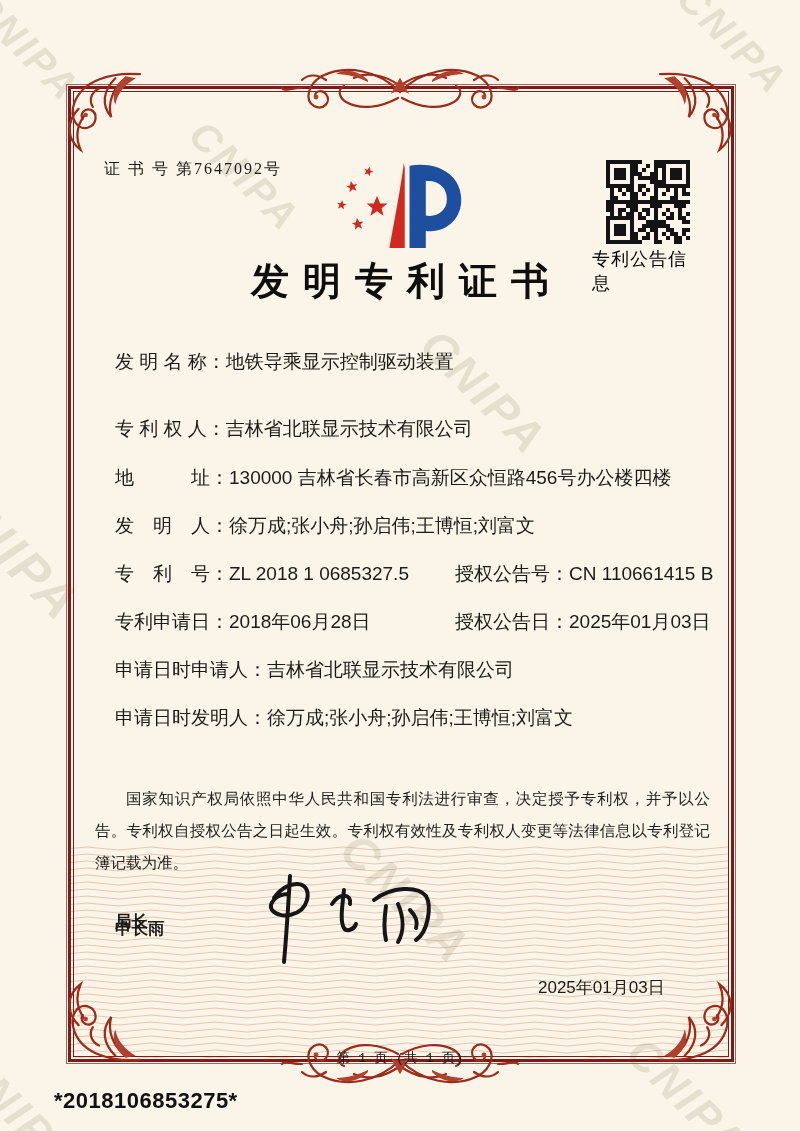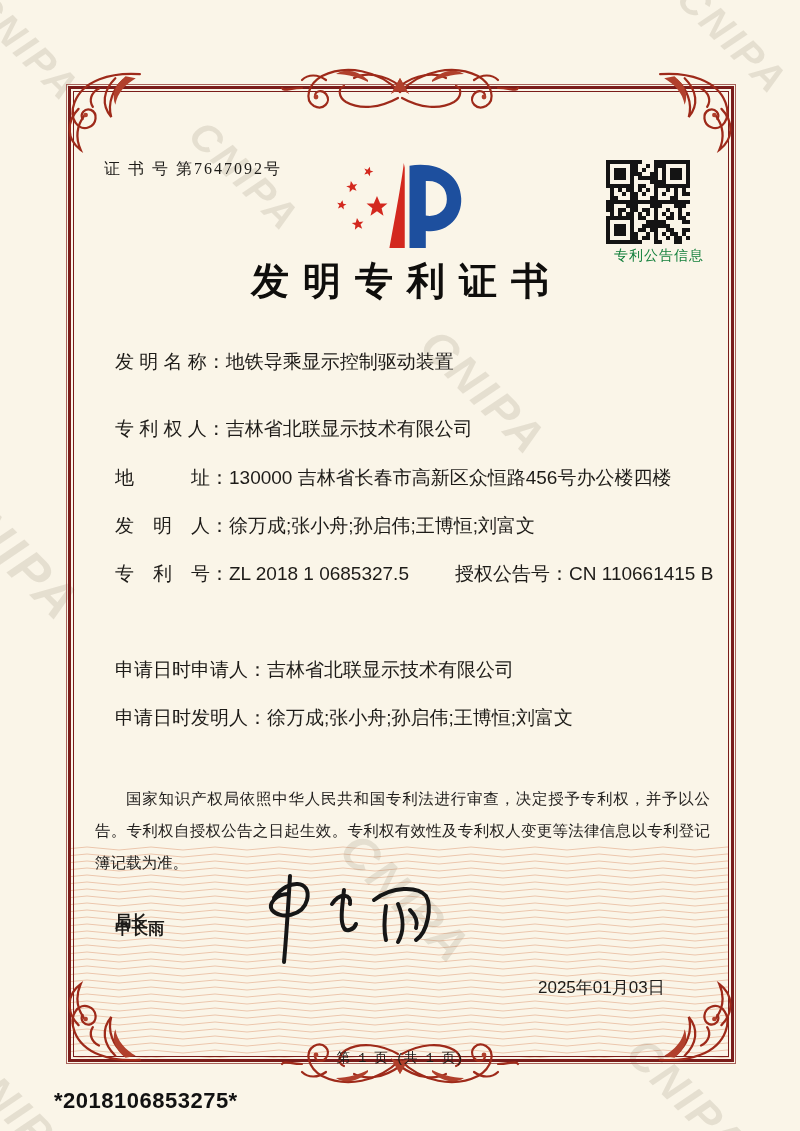--- a/index.html
+++ b/index.html
@@ -16,22 +16,22 @@
          border:1px solid #a8625a;z-index:2;}
   .frame-mid{position:absolute;inset:1px;border:3px solid #7a1c1a;}
   .frame-in{position:absolute;inset:2px;border:1px solid #7a1c1a;}
   .orn{position:absolute;z-index:3;}
   
   .content{position:absolute;inset:0;z-index:4;margin-top:20px;}
   .cert-no{position:absolute;left:104px;top:139px;font-family:"Liberation Serif",serif;
            font-size:16px;letter-spacing:2px;}
   .logo{position:absolute;left:332px;top:137px;}
   .qr{position:absolute;left:606px;top:140px;}
-  .qr-cap{position:absolute;left:592px;top:227px;width:112px;text-align:right;
-          font-family:"Liberation Serif",serif;font-size:14px;color:#15803d;letter-spacing:1px;}
+  .qr-cap{position:absolute;left:592px;top:227px;width:112px;text-align:left;
+          font-family:"Liberation Serif",serif;font-size:18px;color:#000000;letter-spacing:1px;}
   .title{position:absolute;left:0;top:236px;width:100%;text-align:center;font-size:38px;
          font-weight:700;letter-spacing:14px;text-indent:14px;color:#0f0e0c;}
   .row{position:absolute;left:115px;font-size:19px;font-weight:400;white-space:nowrap;width:620px;}
   .row .pair2{position:absolute;left:340px;top:0;}
   .statement{position:absolute;left:95px;top:763px;width:615px;font-family:Liberation Sans, sans-serif;
              font-size:15.5px;line-height:2.05;text-align:justify;text-indent:2em;color:#242220;}
   .sig-title{position:absolute;left:115px;top:891px;font-size:16.5px;font-weight:600;text-align:right;}
   .sig-name{position:absolute;left:115px;top:898px;font-size:16.5px;font-weight:600;}
   .sig-hand{position:absolute;left:228px;top:850px;}
   .issue-date{position:absolute;left:538px;top:956px;font-size:17px;font-weight:500;}
@@ -326,20 +326,24 @@
     <div class="row" style="top:445px">
       <span>地　　　址：</span><span>130000 吉林省长春市高新区众恒路456号办公楼四楼</span>
     </div>
     <div class="row" style="top:493px">
       <span>发　明　人：</span><span>徐万成;张小舟;孙启伟;王博恒;刘富文</span>
     </div>
     <div class="row" style="top:541px">
       <span>专　利　号：</span><span>ZL 2018 1 0685327.5</span>
       <span class="pair2"><span>授权公告号：</span><span>CN 110661415 B</span></span>
     </div>
+    <div class="row" style="top:589px">
+      <span>专利申请日：</span><span>2018年06月28日</span>
+      <span class="pair2"><span>授权公告日：</span><span>2025年01月03日</span></span>
+    </div>
     <div class="row" style="top:637px">
       <span>申请日时申请人：</span><span>吉林省北联显示技术有限公司</span>
     </div>
     <div class="row" style="top:685px">
       <span>申请日时发明人：</span><span>徐万成;张小舟;孙启伟;王博恒;刘富文</span>
     </div>
 
     <div class="statement">国家知识产权局依照中华人民共和国专利法进行审查，决定授予专利权，并予以公告。专利权自授权公告之日起生效。专利权有效性及专利权人变更等法律信息以专利登记簿记载为准。</div>
 
     <div class="sig-title">局长</div>

